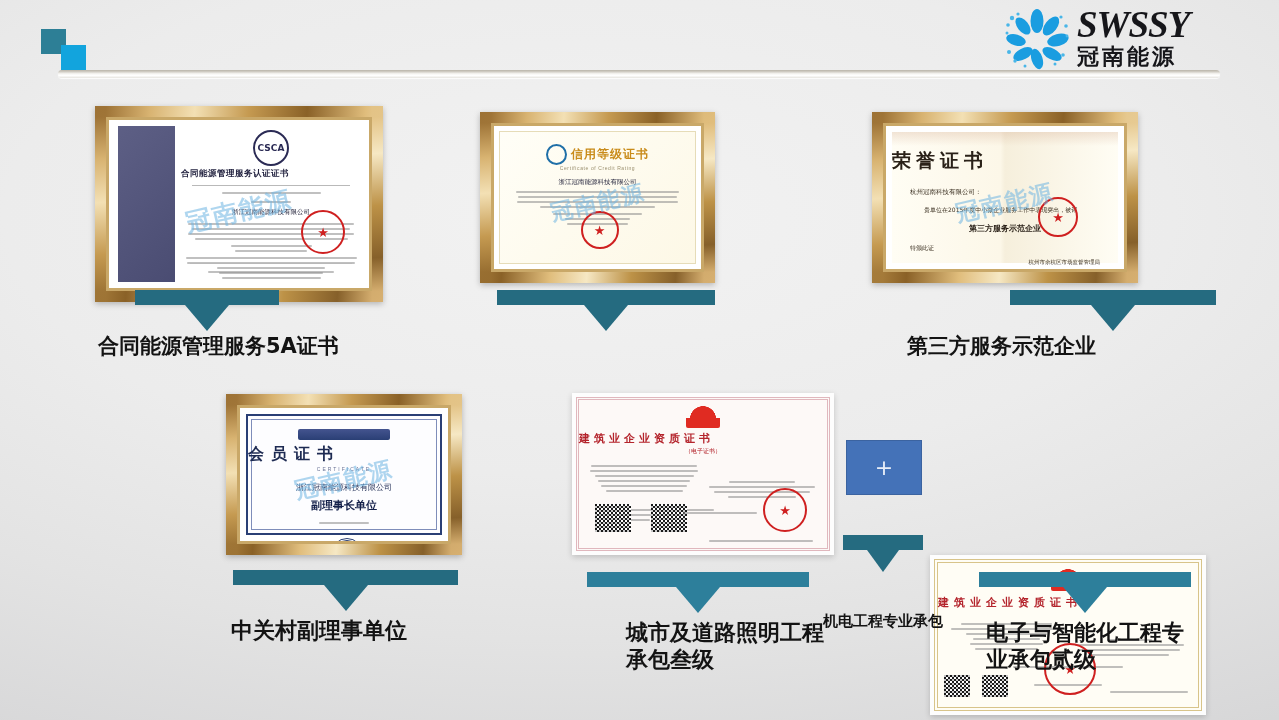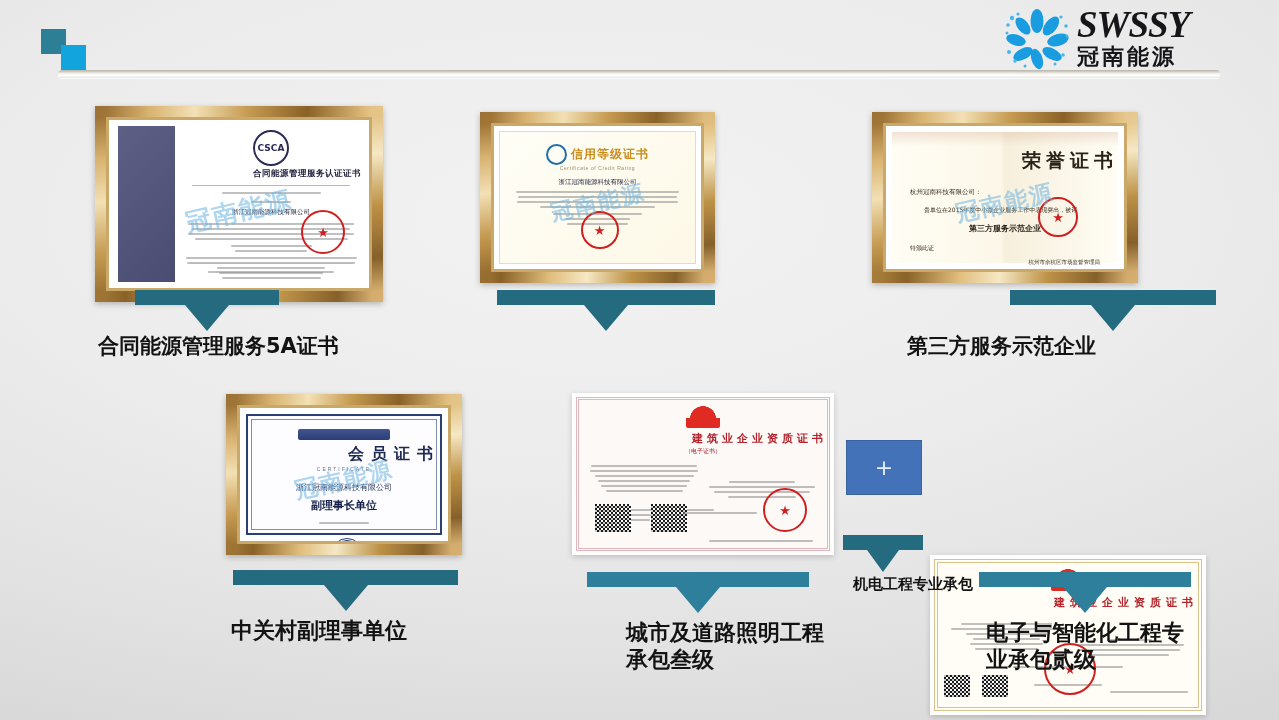--- a/index.html
+++ b/index.html
@@ -170,21 +170,21 @@
     justify-content: center;
     color: #e8eef8;
     font-size: 22px;
     font-weight: 400;
     font-family: "DejaVu Sans", sans-serif;
     line-height: 1;
     cursor: pointer;
   }
 
   
-  .c-title { font-family:"DejaVu Sans",sans-serif; font-weight:700; text-align:right; }
+  .c-title { font-family:"DejaVu Sans",sans-serif; font-weight:700; text-align:left; }
   .c-line  { background:#b9b9b9; height:1px; margin:2px auto; }
   .txtrow {
     height: 2px;
     background: #8d8d8d;
     opacity: .55;
     margin: 3px auto;
     border-radius: 1px;
   }
   .seal {
     position: absolute;
@@ -438,15 +438,15 @@
     <div class="arrow-bar"></div>
       <div class="arrow-tip"></div>
   </div>
   <div class="caption" style="left:986px; top:620px; width:210px; font-size:22px;">电子与智能化工程专业承包贰级</div>
 
   <div class="plus-btn">+</div>
   <div class="arrow" style="left:843px; top:535px; width:80px;">
     <div class="arrow-bar"></div>
       <div class="arrow-tip" style="border-left-width:16px;border-right-width:16px;border-top-width:22px;"></div>
   </div>
-  <div class="caption" style="left:823px; top:575px; width:180px; font-size:15px;text-align:center;">机电工程专业承包</div>
+  <div class="caption" style="left:823px; top:612px; width:180px; font-size:15px;">机电工程专业承包</div>
 
 </div>
 
 </body></html>

